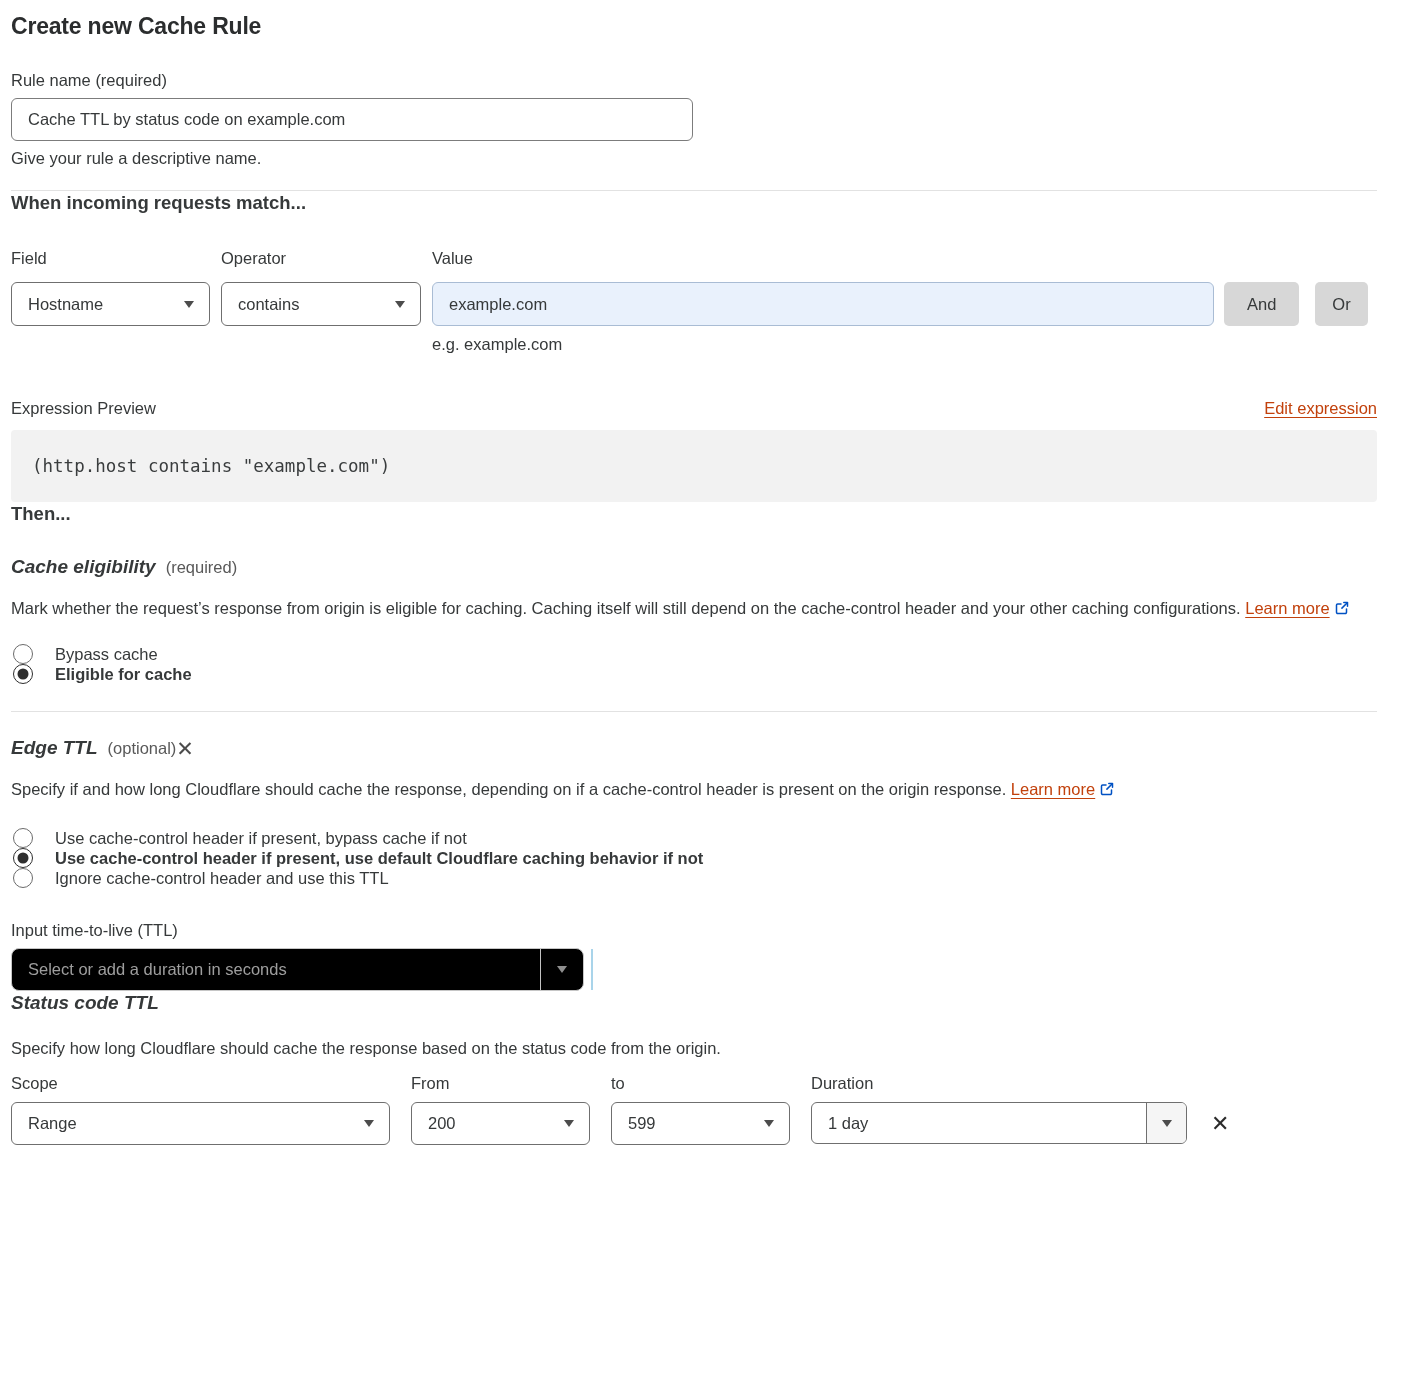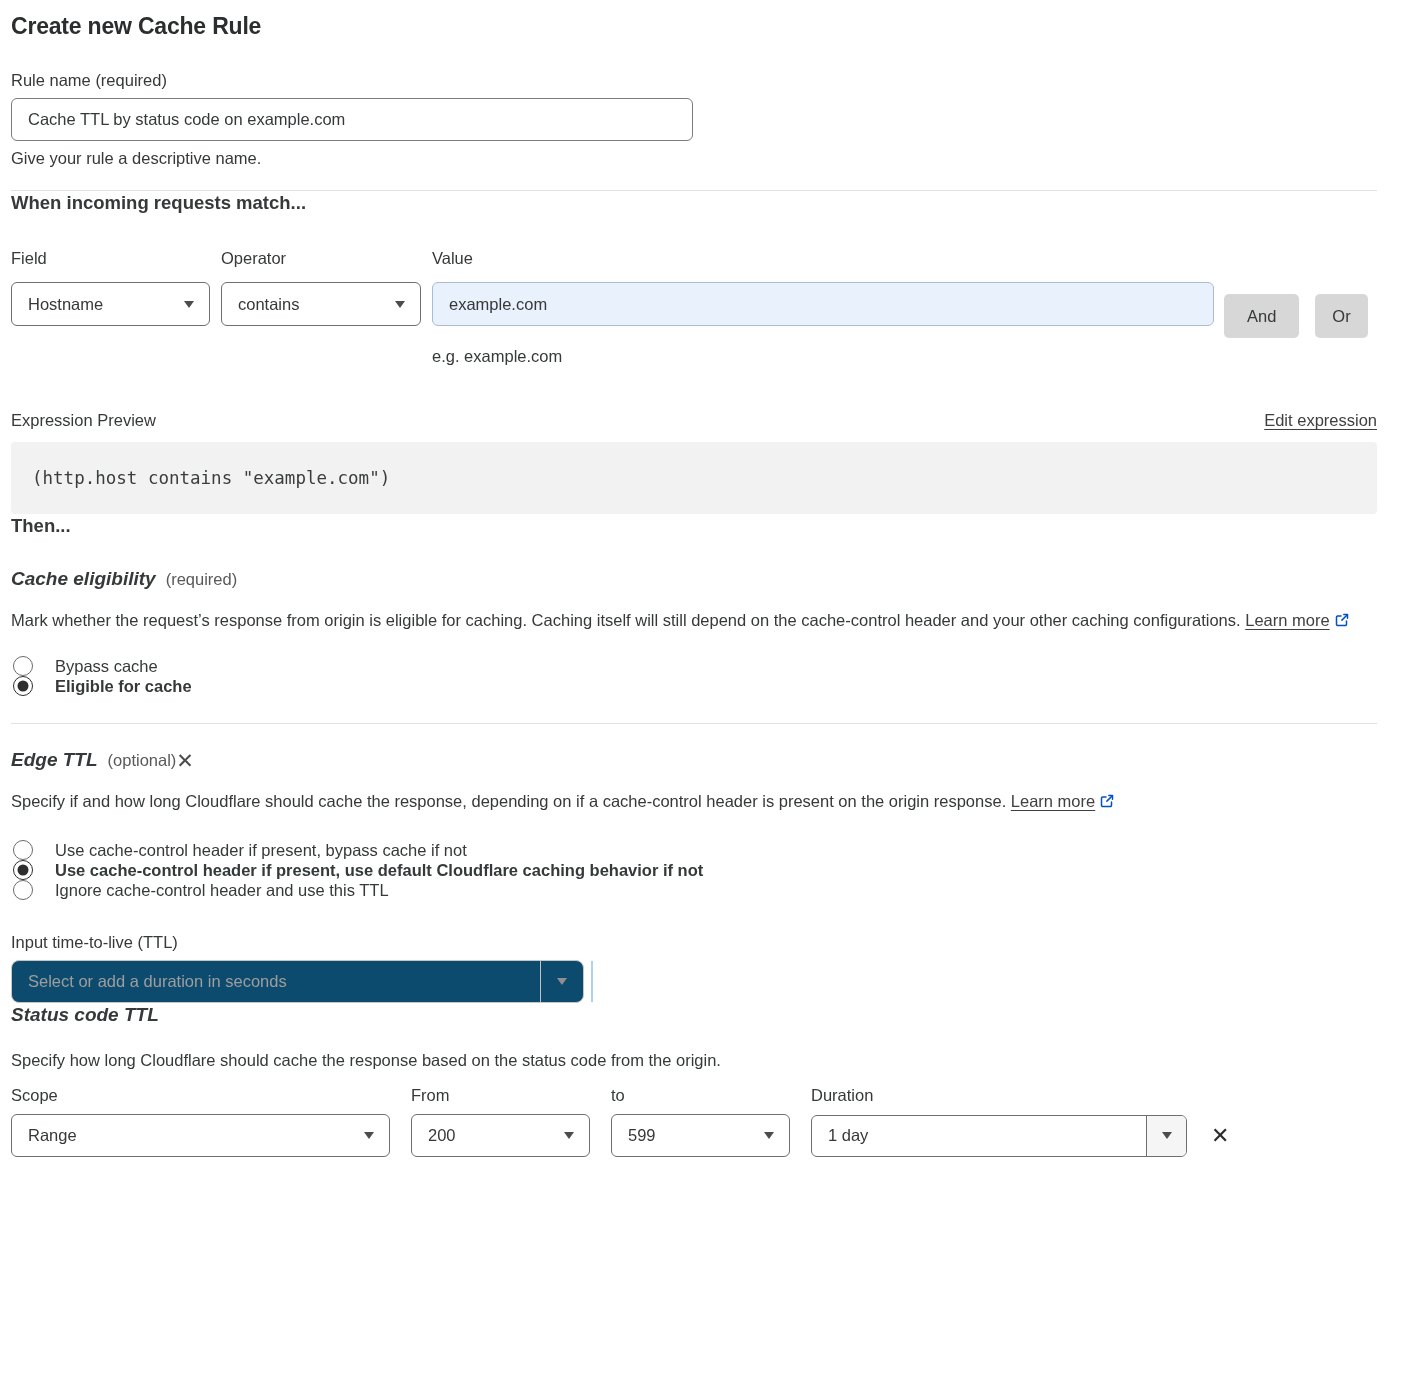--- a/index.html
+++ b/index.html
@@ -58,28 +58,28 @@
   .sel-operator { width: 200px; margin-right: 11px; }
 
   .value-input {
     width: 782px; height: 44px; background: #e9f1fc; border: 1px solid #a9bcd4;
     border-radius: 6px; font-size: 16.5px; margin-right: 10px;
   }
 
   .logic-btn {
     height: 44px; border: none; border-radius: 5px; background: #d7d7d7;
     color: #36393a; font-size: 16.5px; font-family: "Liberation Sans", sans-serif;
-    padding: 0 23px; cursor: pointer; margin-top: 12px;
+    padding: 0 23px; cursor: pointer;
   }
   .or-btn { margin-left: 16px; padding: 0 17px; }
 
   .value-helper { margin-top: 8px; margin-left: 421px; }
 
   .expr-header { display: flex; justify-content: space-between; align-items: baseline; margin-top: 44px; }
-  a.link { color: #404040; text-decoration: underline; text-underline-offset: 3px; font-size: 16.5px; cursor: pointer; }
+  a.link { color: #c2410c; text-decoration: underline; text-underline-offset: 3px; font-size: 16.5px; cursor: pointer; }
 
   .code-block {
     margin-top: 12px; height: 72px; background: #f2f2f2; border-radius: 4px;
     display: flex; align-items: center; padding: 0 21px;
     font-family: "DejaVu Sans Mono", monospace; font-size: 17.5px; color: #3a3d3e;
   }
 
   .then-heading { margin-top: 29px; font-size: 19px; }
 
   .sub-heading-row { display: flex; align-items: baseline; margin-top: 29px; }
@@ -108,21 +108,21 @@
 
   .edge-header-row { display: flex; justify-content: flex-start; align-items: flex-start; margin-top: 24px; }
   .close-btn {
     background: none; border: none; font-size: 21px; line-height: 21px; color: #4c4c4c;
     cursor: pointer; padding: 0; margin: 2px 2px 0 0; font-family: "Liberation Sans", sans-serif;
   }
 
   .ttl-label { margin-top: 32px; }
   .ttl-combo-row { display: flex; align-items: center; margin-top: 8px; }
   .combo-disabled {
-    width: 573px; height: 43px; background: #0c4a6e; border: 1px solid #c6c6c6;
+    width: 573px; height: 43px; background: #000000; border: 1px solid #c6c6c6;
     border-radius: 8px; display: flex; align-items: stretch; overflow: hidden;
   }
   .combo-disabled input {
     flex: 1; border: none; background: transparent; padding: 0 16px;
     font-family: "Liberation Sans", sans-serif; font-size: 16.5px; color: #9e9e9e; outline: none;
   }
   .combo-disabled input::placeholder { color: #9e9e9e; opacity: 1; }
   .combo-disabled .arrow-cell {
     width: 43px; border-left: 1px solid #c2c2c2; display: flex; align-items: center; justify-content: center;
   }
@@ -131,21 +131,21 @@
 
   .status-heading { margin-top: 26px; font-size: 17px; font-weight: 700; }
   .status-desc { margin-top: 19px; }
 
   .status-labels { display: flex; margin-top: 10px; }
   .status-labels .lbl-scope { width: 400px; }
   .status-labels .lbl-from { width: 200px; }
   .status-labels .lbl-to { width: 200px; }
   .status-labels .lbl-duration { flex: 1; }
 
-  .status-row { display: flex; margin-top: 9px; align-items: center; }
+  .status-row { display: flex; margin-top: 9px; }
   .sel-scope { width: 379px; margin-right: 21px; height: 43px; }
   .sel-from { width: 179px; margin-right: 21px; height: 43px; }
   .sel-to { width: 179px; margin-right: 21px; height: 43px; }
   .combo-duration {
     width: 376px; height: 42px; border: 1px solid #6f6f6f; border-radius: 6px;
     background: #fff; display: flex; align-items: stretch; overflow: hidden; cursor: pointer;
   }
   .combo-duration .val-cell { flex: 1; display: flex; align-items: center; padding: 0 16px; font-size: 16.5px; }
   .combo-duration .arrow-cell {
     width: 40px; background: #f5f5f5; border-left: 1px solid #6f6f6f;

